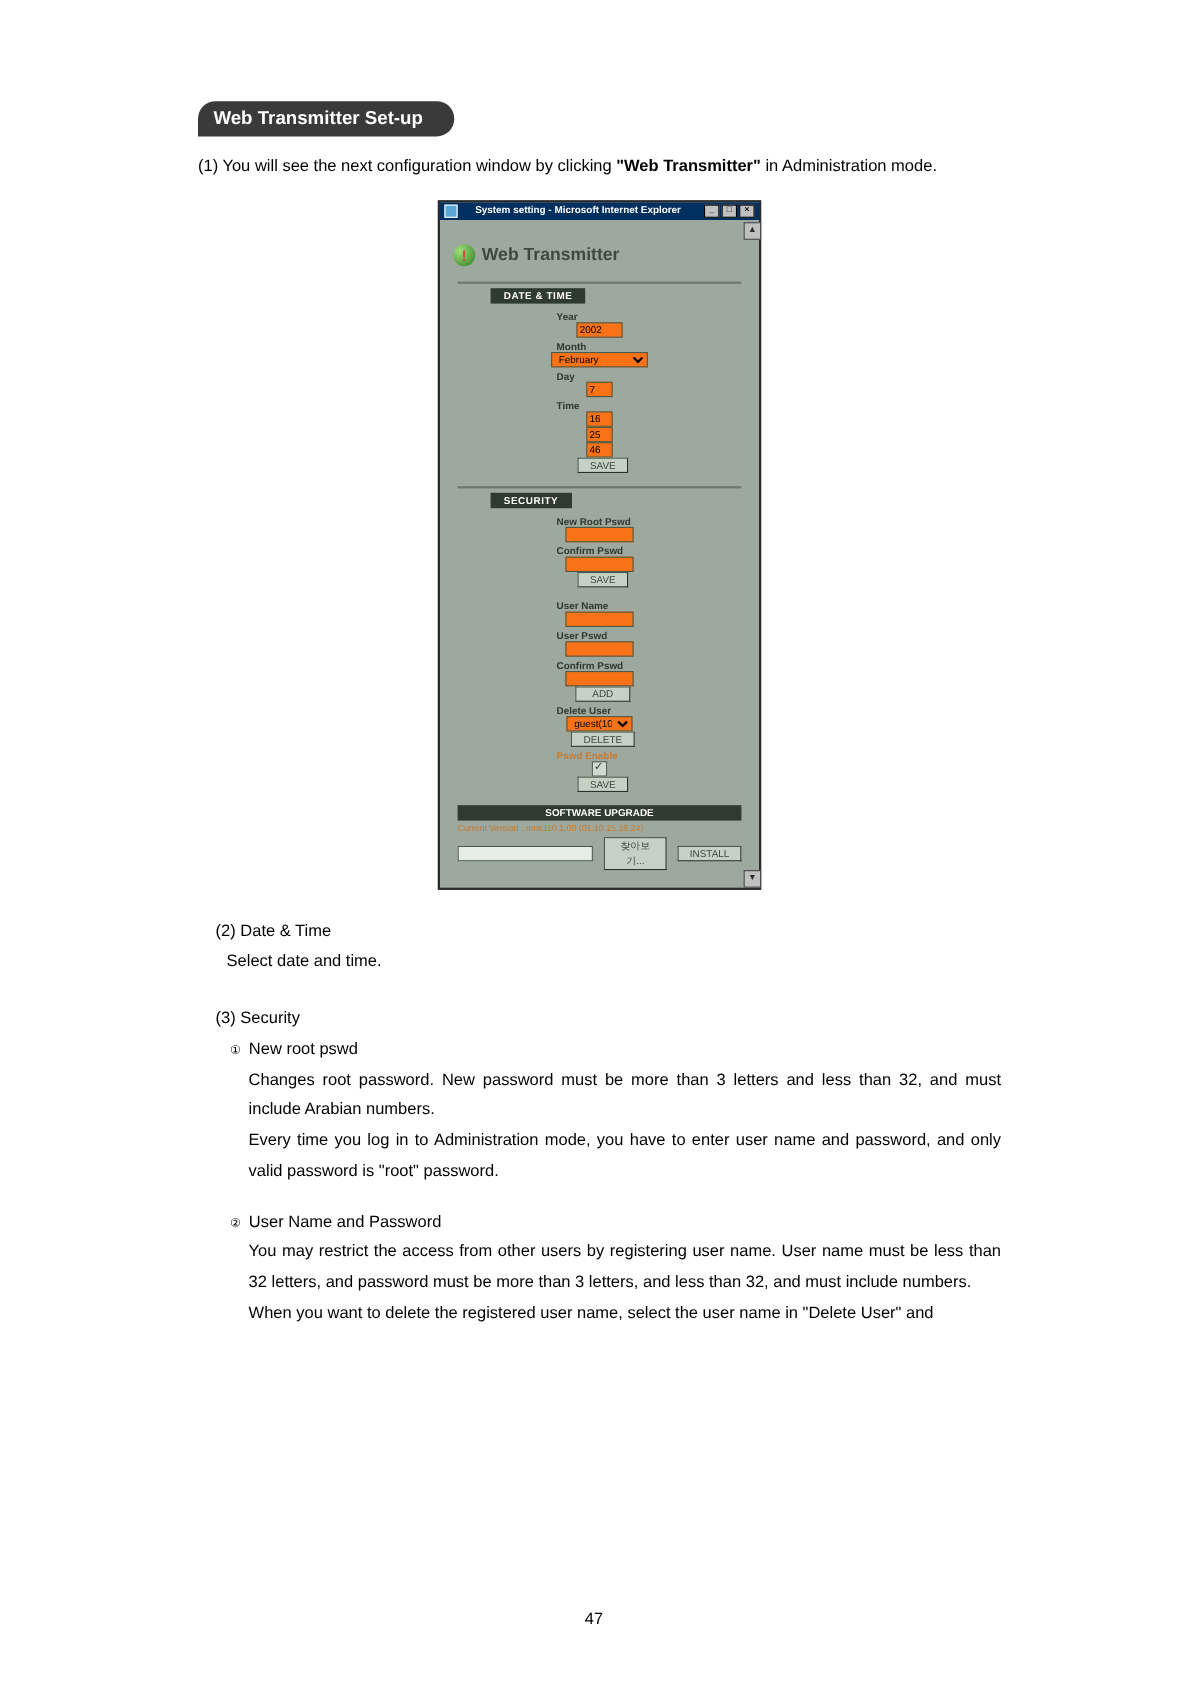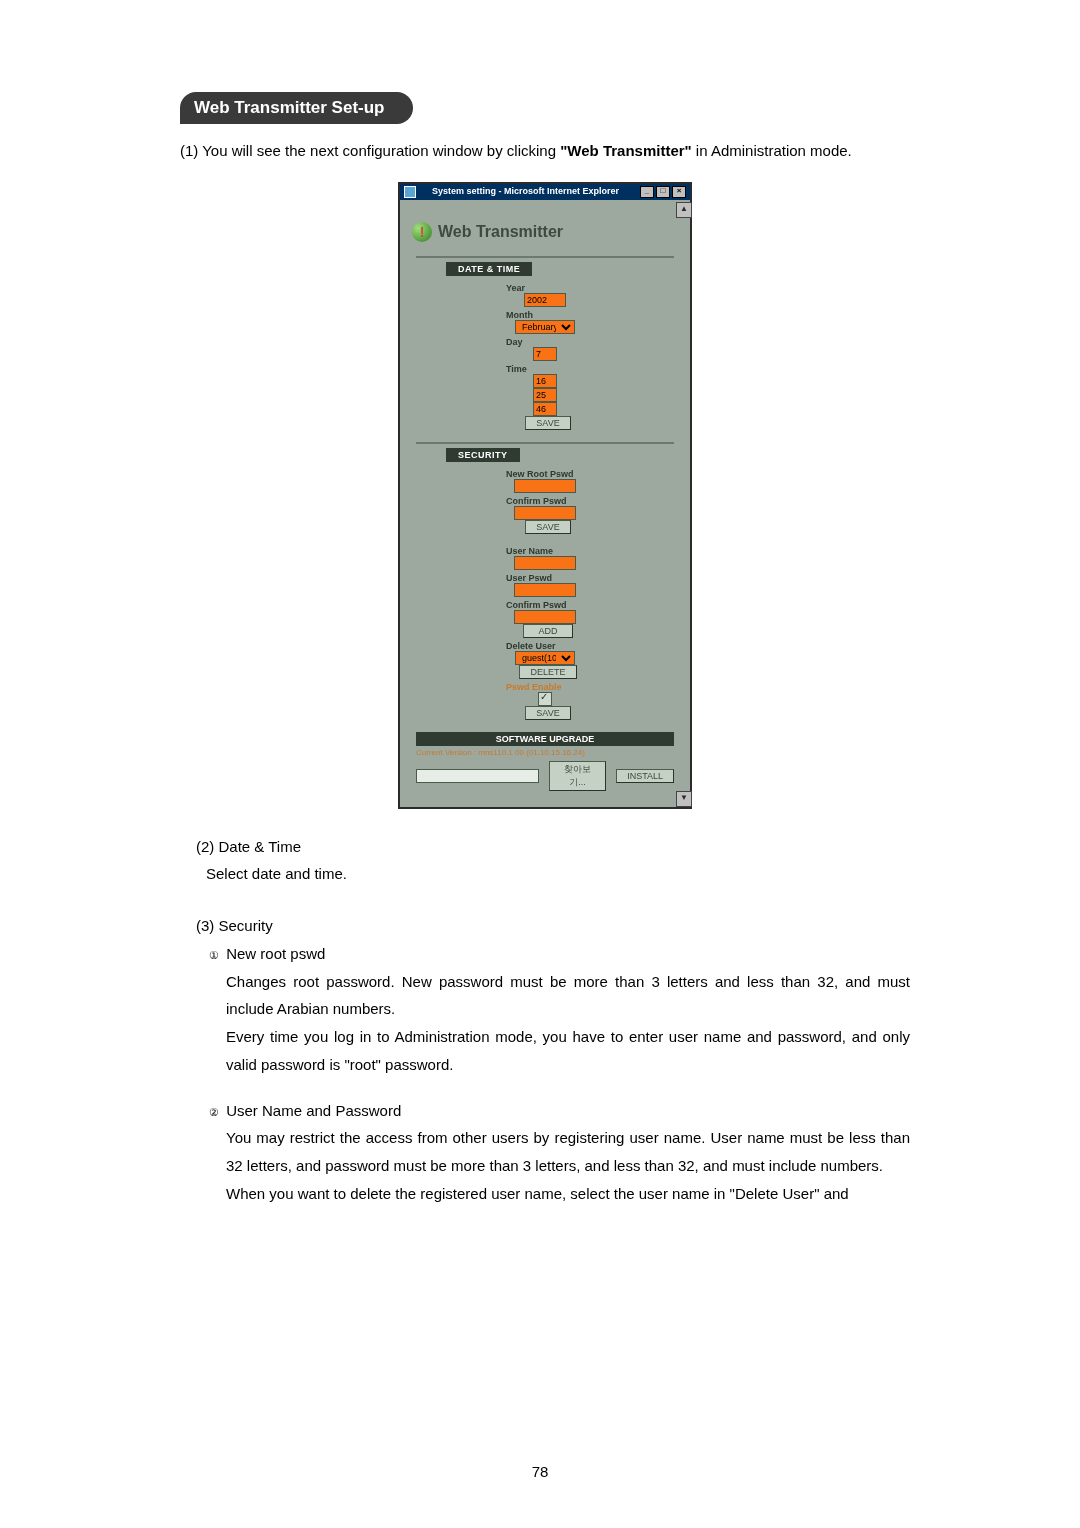--- a/index.html
+++ b/index.html
@@ -135,21 +135,21 @@
   .tin, .tsel {
     font-size: 9px;
     height: 14px;
     border: 1px solid #4a5a4b;
     background: #f97316;
     padding: 0 2px;
     box-sizing: border-box;
   }
   .tin { width: 42px; }
   .tin.med { width: 62px; }
-  .tsel { width: 60px; }
+  .tsel { width: 88px; }
   .sm { width: 24px; }
   .btn {
     font-size: 9px;
     border: 1px solid #4a5a4b;
     border-right-color: #2a332b;
     border-bottom-color: #2a332b;
     background: #c6d1c6;
     padding: 1px 10px;
     margin-left: 6px;
     color: #3a473b;
@@ -350,14 +350,14 @@
     <div style="height:18px;"></div>
 
     <div class="sub1">
       <span class="numc">②</span>
       <span>User Name and Password</span>
     </div>
     <div class="sub2">You may restrict the access from other users by registering user name.  User name must be less than 32 letters, and password must be more than 3 letters, and less than 32, and must include numbers.</div>
     <div class="sub2">When you want to delete the registered user name, select the user name in "Delete User" and</div>
   </div>
 
-  <div class="page-num">78</div>
+  <div class="page-num">47</div>
 </div>
 
 </body></html>

